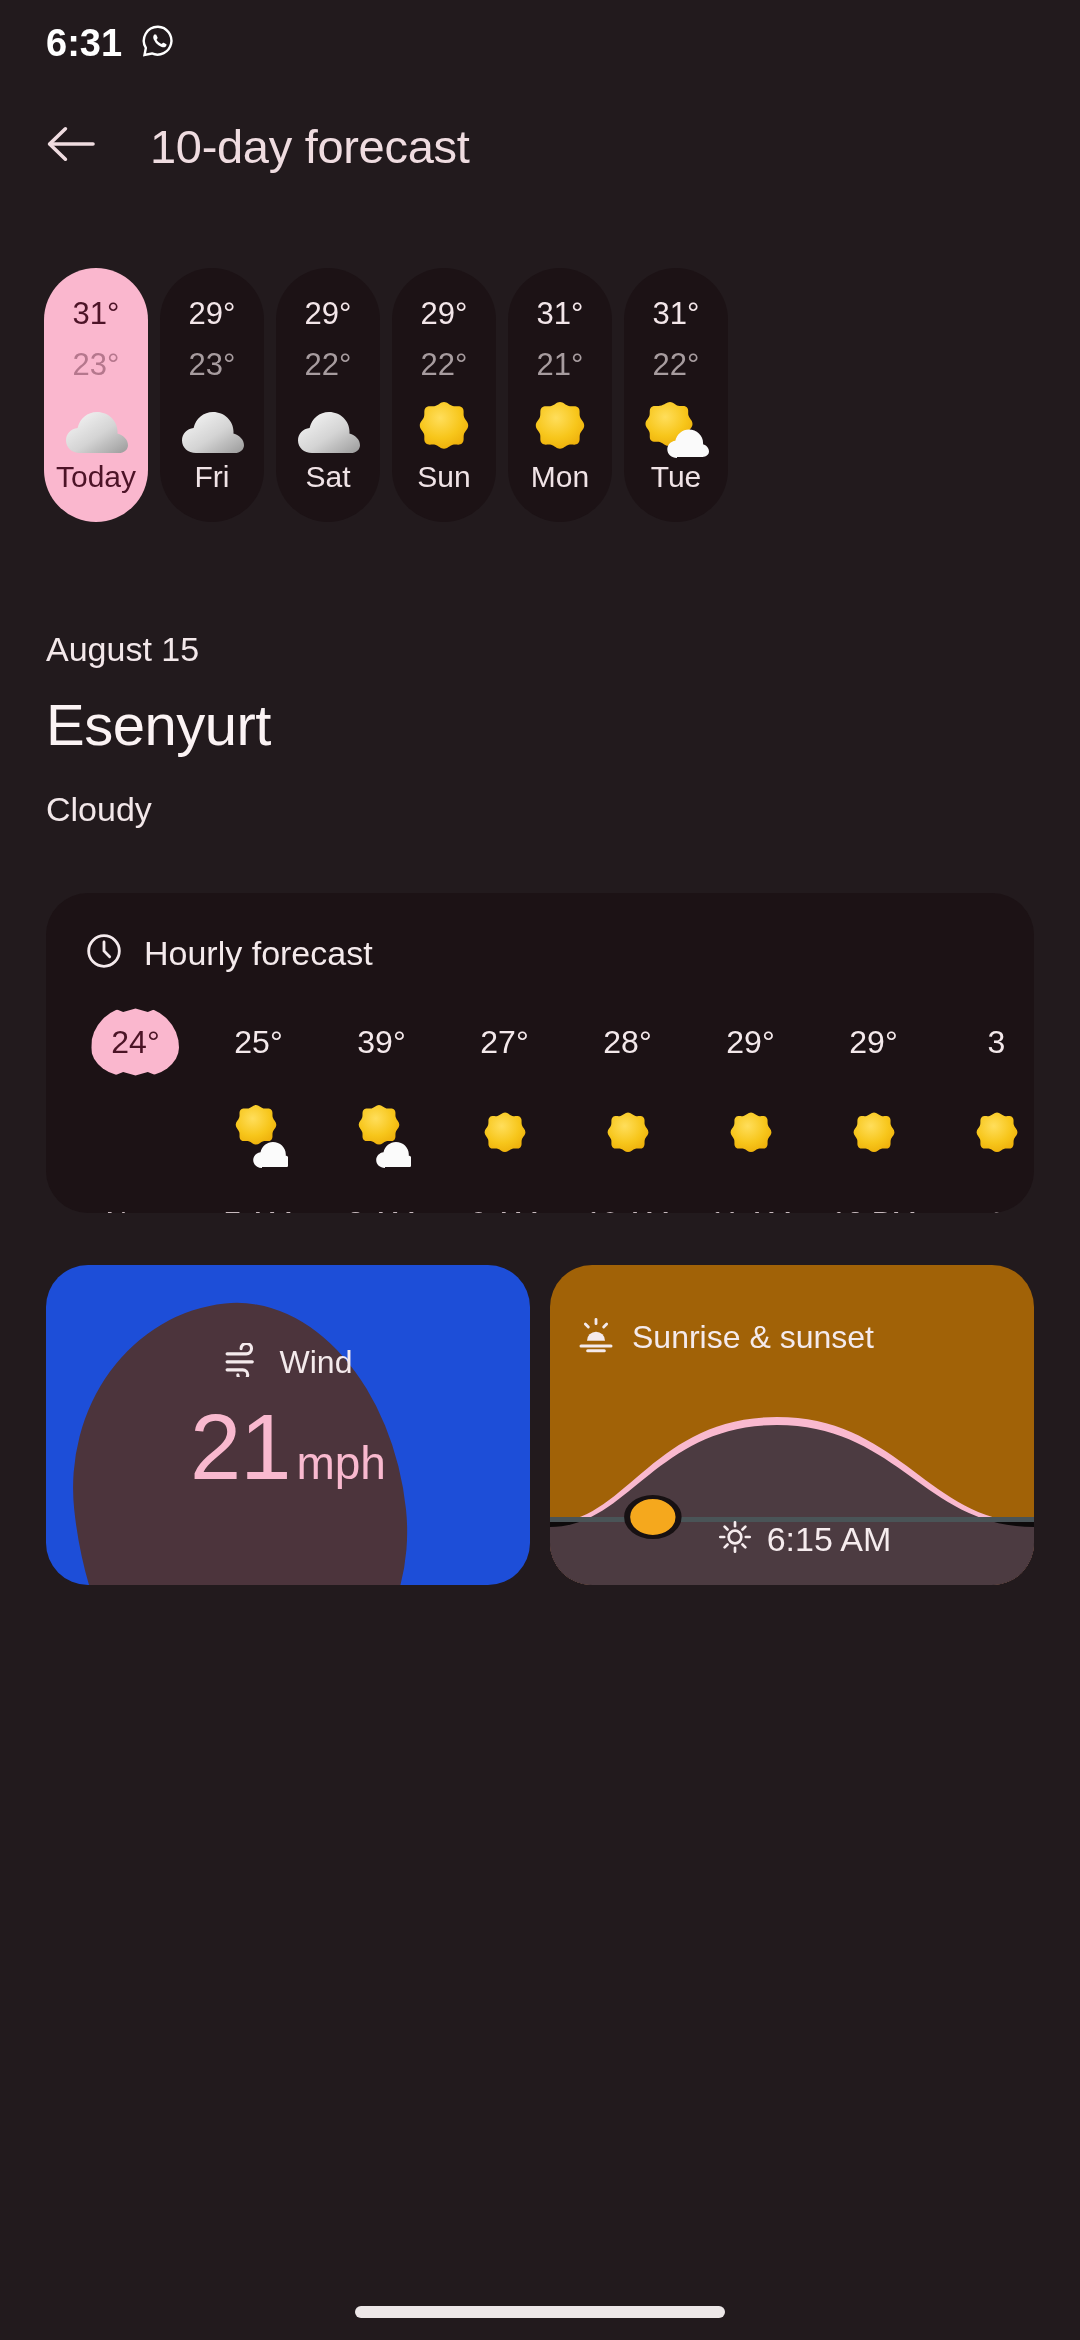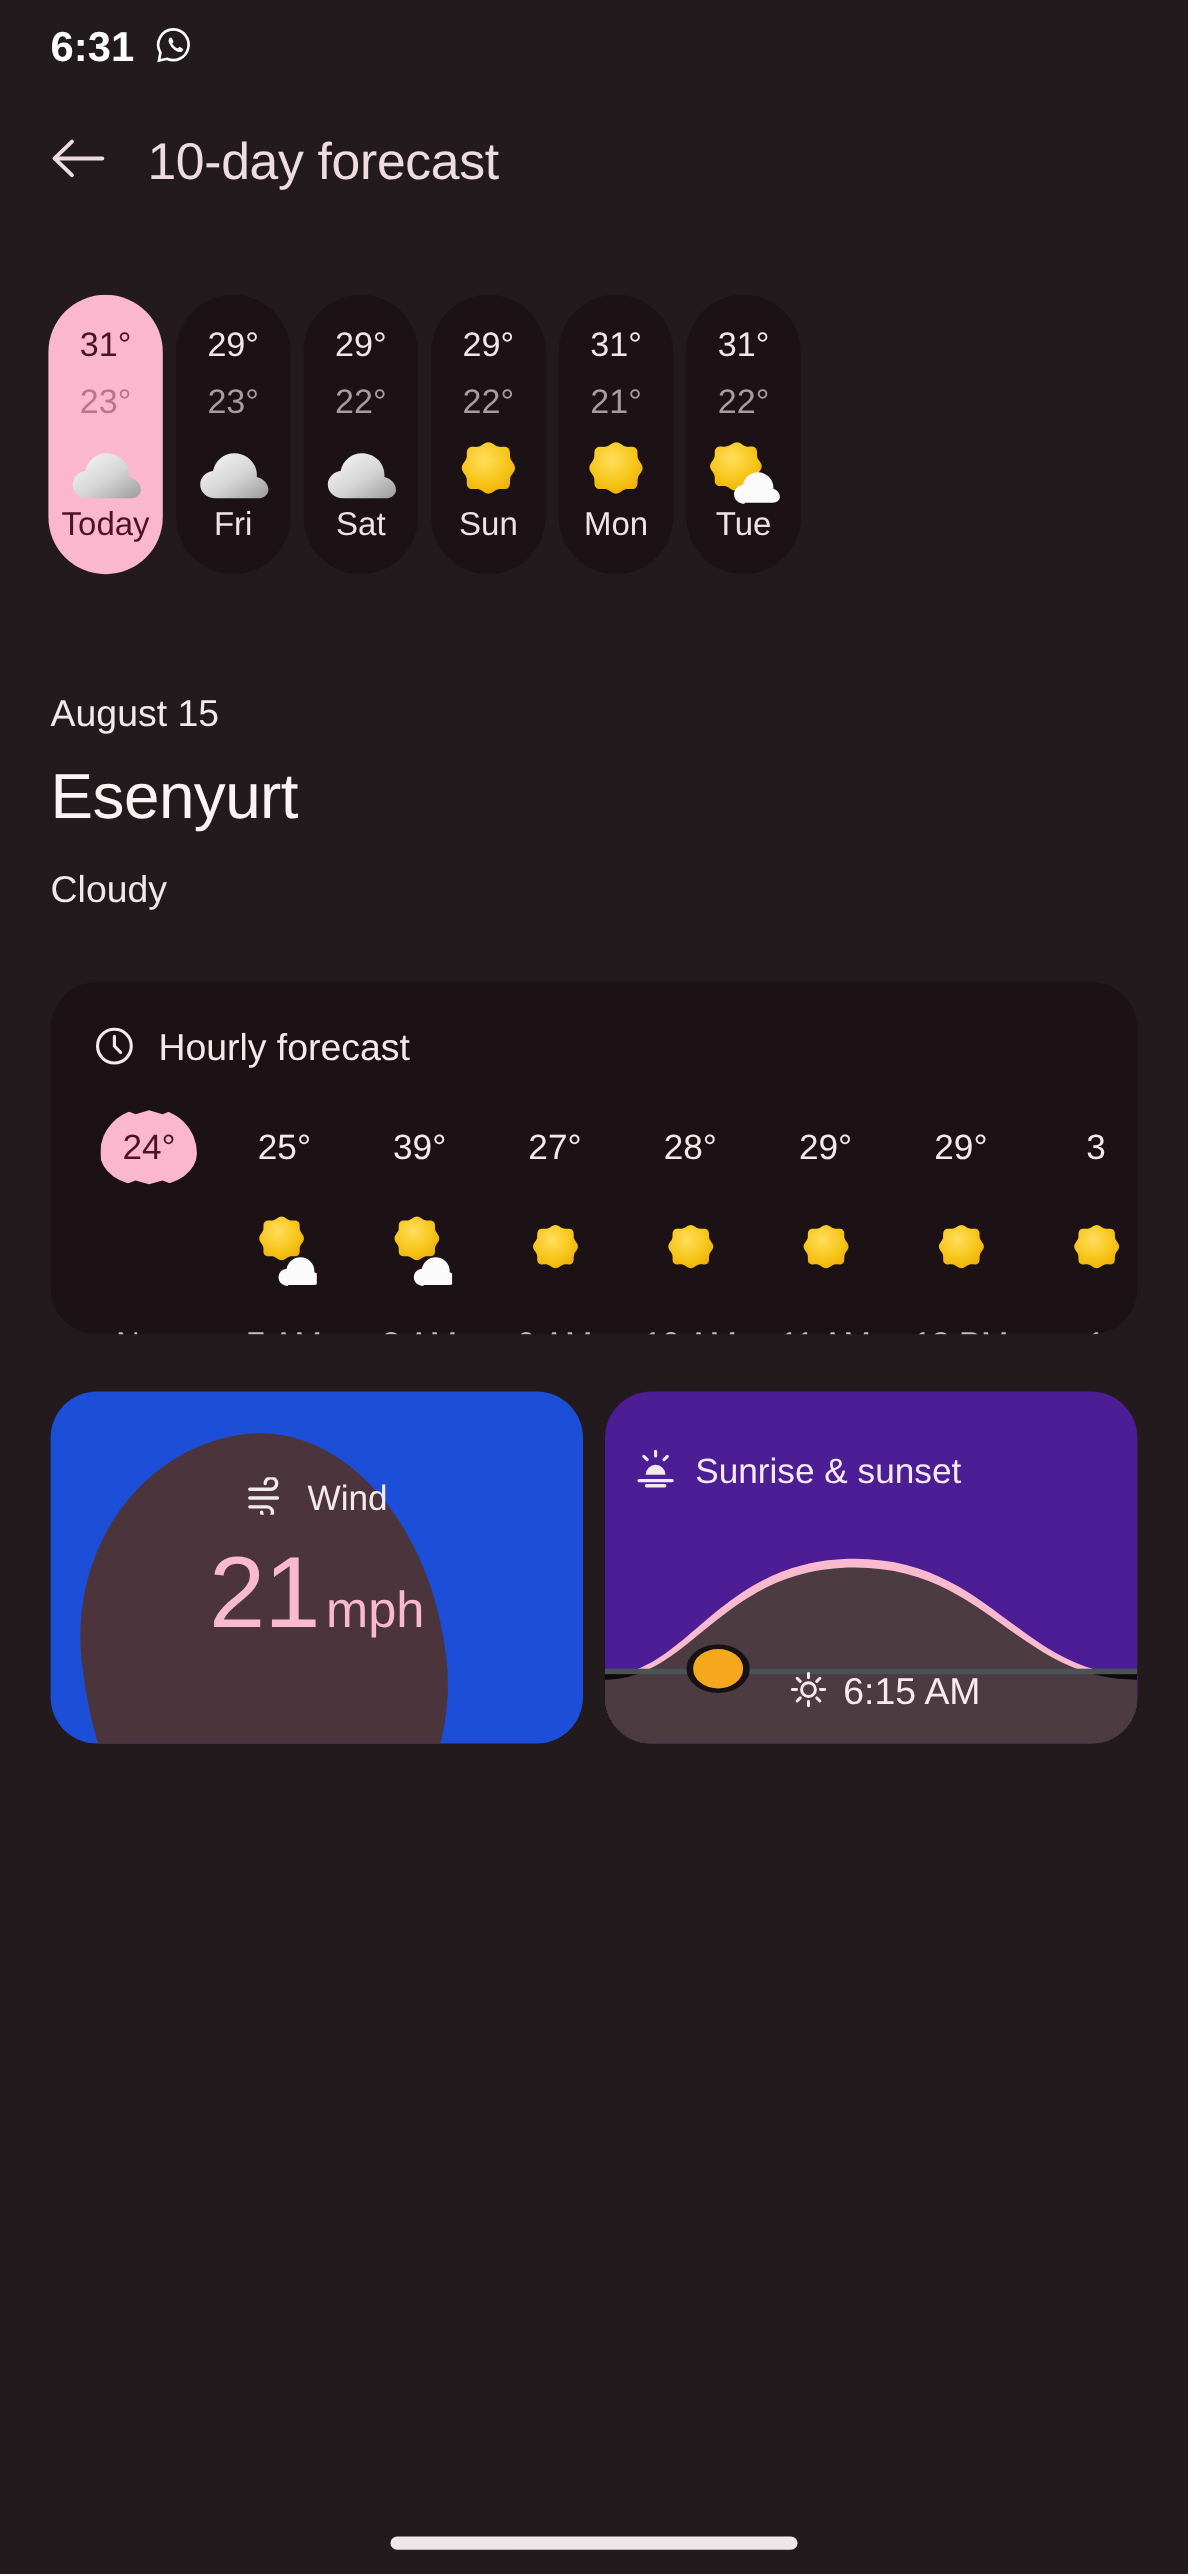--- a/index.html
+++ b/index.html
@@ -25,21 +25,21 @@
   #status-right { display:flex; align-items:center; gap:14px; }
   .si { display:block; }
   #battery-pct { font-size:36px; font-weight:700; color:#FFFFFF; margin-left:2px; }
 
   
   #app-bar {
     height:120px;
     display:flex;
     align-items:center;
     padding-left:40px;
-    gap:32px;
+    gap:48px;
   }
   #back-button { width:62px; height:62px; display:flex; align-items:center; justify-content:center; }
   #page-title { font-size:47px; color:#EFDCE0; font-weight:400; letter-spacing:-0.3px; }
 
   
   #day-strip {
     margin-top:62px;
     display:flex;
     gap:12px;
     padding-left:44px;
@@ -99,21 +99,21 @@
     clip-path: polygon(0% 22%, 9% 6%, 22% 0%, 36% 7%, 50% 2%, 64% 7%, 78% 0%, 91% 6%, 100% 22%, 100% 78%, 91% 94%, 78% 100%, 64% 93%, 50% 98%, 36% 93%, 22% 100%, 9% 94%, 0% 78%);
   }
   .hour-icon { height:84px; display:flex; align-items:center; justify-content:center; margin-top:22px; }
   .hour-label { font-size:30px; color:#C8BABE; margin-top:26px; }
 
   
   #bottom-row { display:flex; gap:20px; margin:52px 46px 0 46px; }
   .bottom-card {
     width:calc(50% - 10px);
     height:320px;
-    background:#4c1d95;
+    background:#a16207;
     border-radius:42px;
     position:relative;
     overflow:hidden;
   }
   #wind-card { background:#1d4ed8; }
   .card-header { display:flex; align-items:center; gap:16px; position:relative; z-index:4; }
   .card-title { font-size:32px; color:#F4EAEC; }
   #wind-header { justify-content:center; padding-top:78px; }
   #wind-value-row { display:flex; align-items:baseline; justify-content:center; margin-top:14px; position:relative; z-index:4; }
   #wind-number { font-size:92px; color:#F9B9CF; font-weight:400; letter-spacing:-1px; }

